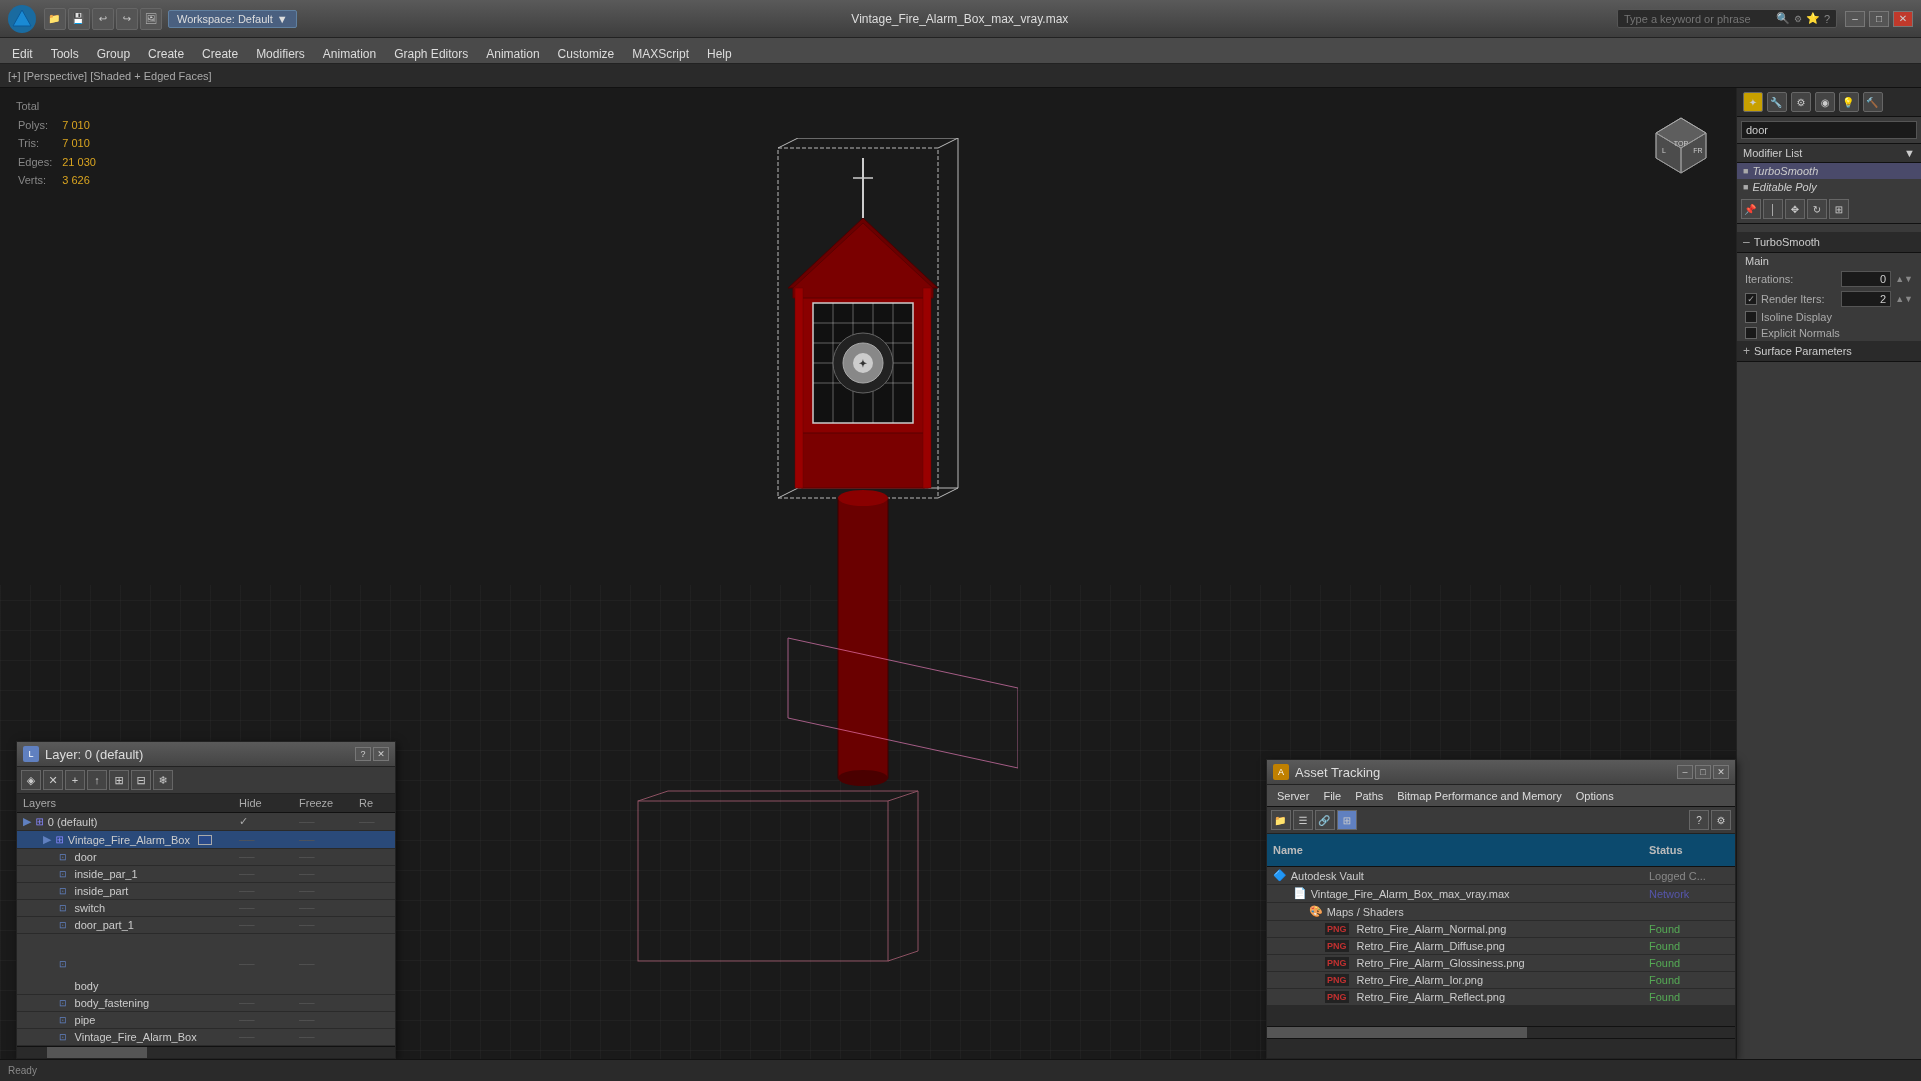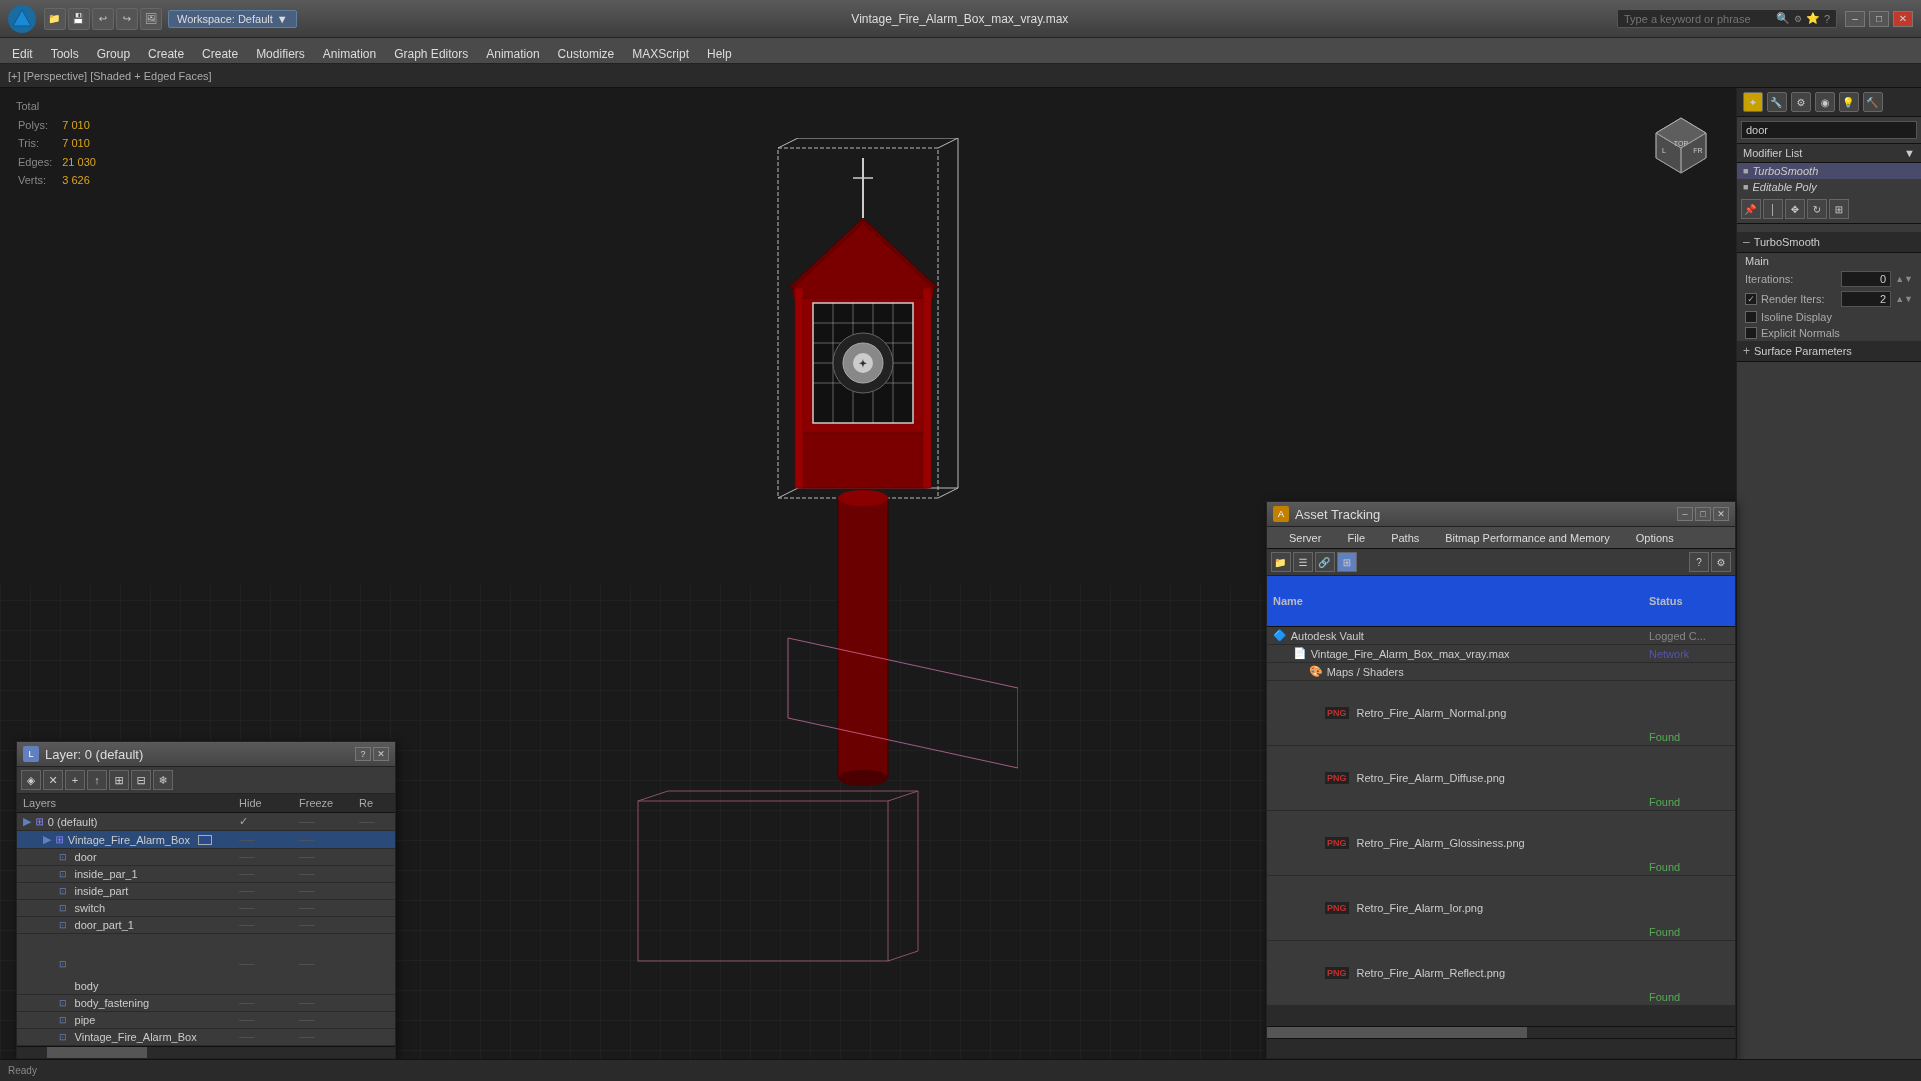--- a/index.html
+++ b/index.html
@@ -383,55 +383,54 @@
       background: #4a4a4a;
       height: 22px;
       display: flex; align-items: center;
       padding: 0 4px; gap: 2px;
       border-bottom: 1px solid #111;
     }
     .asset-menu-item {
       padding: 2px 6px;
       color: #ddd; font-size: 11px;
       cursor: pointer;
-      margin-left: 12px;
     }
     .asset-toolbar {
       background: #3a3a3a;
       padding: 3px 4px;
       display: flex; gap: 2px;
       border-bottom: 1px solid #222;
     }
     .asset-tool {
       width: 20px; height: 20px;
       background: #444; border: 1px solid #666;
       display: flex; align-items: center; justify-content: center;
       cursor: pointer; font-size: 10px; color: #ccc;
     }
     .asset-tool.active { background: #6080c0; }
 
     .asset-table-header {
       display: grid;
       grid-template-columns: 1fr 80px;
-      background: #1d4ed8;
+      background: #0c4a6e;
       border-bottom: 1px solid #111;
-      padding: 19px 6px;
+      padding: 10px 6px;
       font-size: 11px; color: #bbb; font-weight: bold;
     }
     .asset-row {
       display: grid;
       grid-template-columns: 1fr 80px;
       padding: 2px 6px;
       font-size: 11px; color: #ccc;
       align-items: center;
       border-bottom: 1px solid #2a2a2a;
     }
     .asset-name { display: flex; align-items: center; gap: 4px; overflow: hidden; }
 
-    .found-badge { color: #5a5; font-size: 11px; margin-top: 48px; }
+    .found-badge { color: #5a5; font-size: 11px; }
     .network-badge { color: #55a; font-size: 11px; }
     .logged-badge { color: #888; font-size: 11px; }
 
     .asset-scrollbar {
       height: 12px;
       background: #2a2a2a;
       border-top: 1px solid #111;
       position: relative;
     }
     .asset-scrollbar .thumb {

